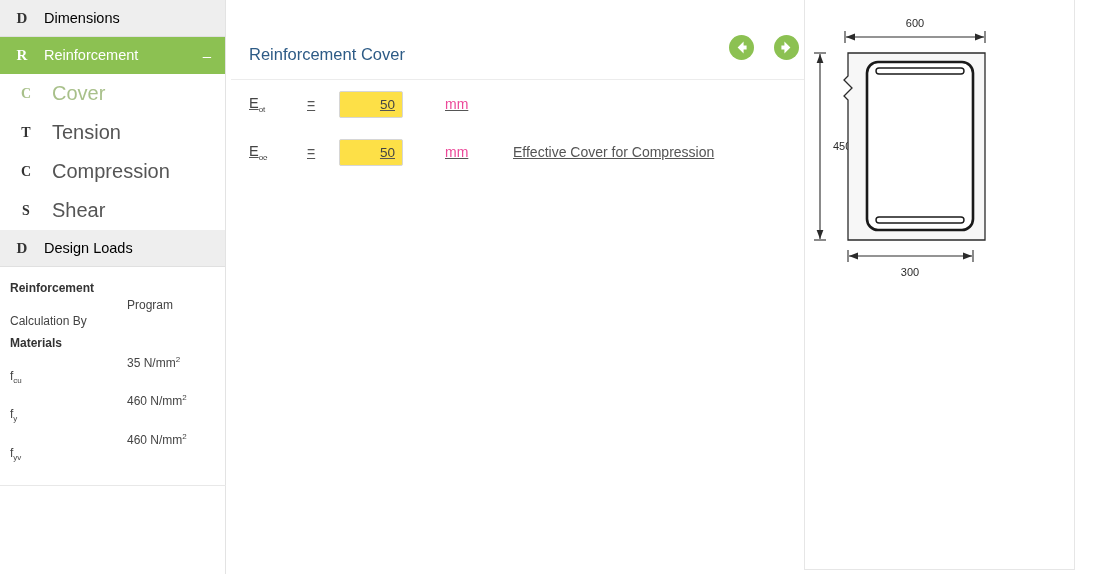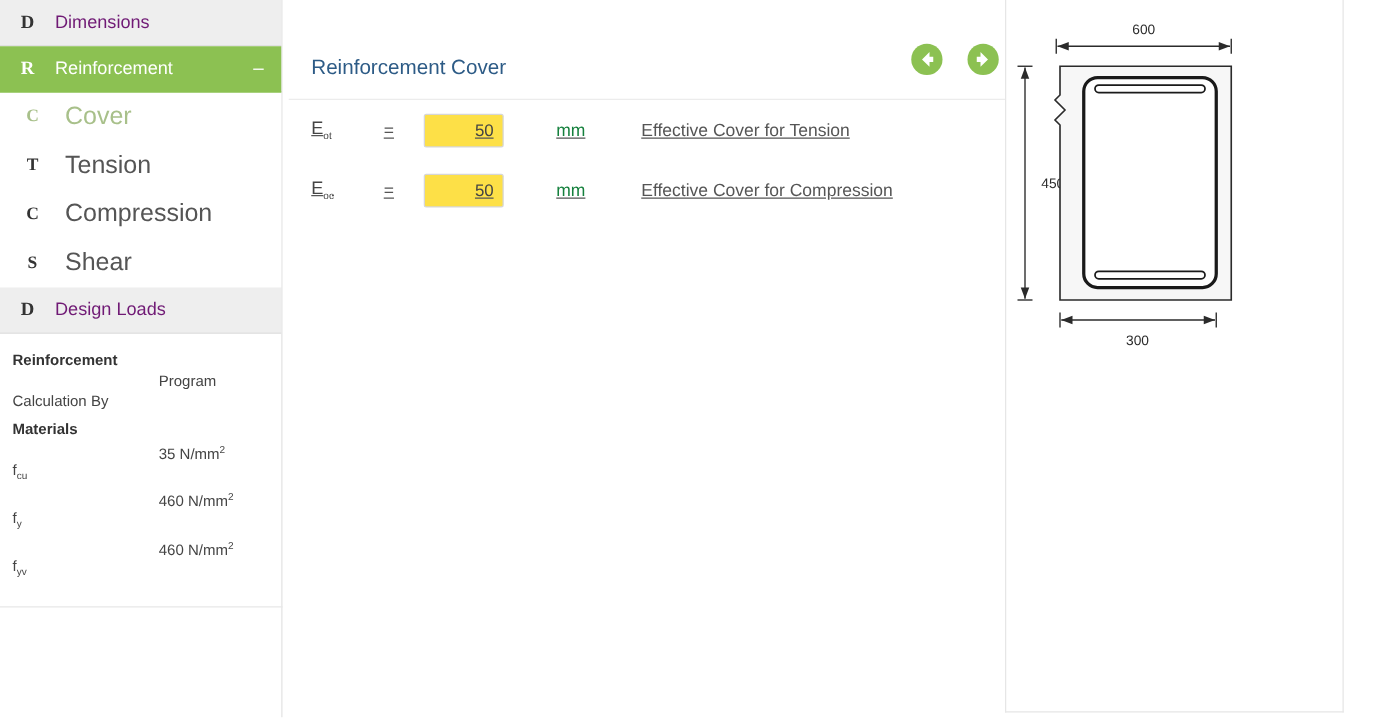--- a/index.html
+++ b/index.html
@@ -42,21 +42,21 @@
     width: 44px;
     text-align: center;
     font-family: "Liberation Serif", serif;
     font-weight: bold;
     font-size: 15px;
     color: #333333;
   }
   .nav-group.active .nav-icon { color: #ffffff; }
   .nav-label {
     font-size: 14.5px;
-    color: #701a75;
+    color: #000000;
   }
   .nav-group.active .nav-label { color: #ffffff; }
   .nav-toggle {
     position: absolute;
     right: 14px;
     top: 50%;
     transform: translateY(-50%);
     color: #ffffff;
     font-size: 15px;
     line-height: 1;
@@ -186,21 +186,21 @@
     color: #444444;
     text-align: right;
     padding: 0 7px;
     box-sizing: border-box;
     outline: none;
   }
   .f-unit {
     width: 68px;
     margin-left: 42px;
     font-size: 14px;
-    color: #15803d;
+    color: #ec4899;
   }
   .f-desc {
     font-size: 14px;
     color: #555555;
   }
 
   
   #diagram {
     position: absolute;
     left: 804px;
@@ -294,21 +294,20 @@
         </svg>
       </div>
     </div>
   </div>
 
   <div class="field-row">
     <span class="f-sym"><span>E</span><sub>ot</sub></span>
     <span class="f-eq">=</span>
     <input class="f-input" type="text" value="50" style="">
     <span class="f-unit">mm</span>
-    <span class="f-desc">Effective Cover for Tension</span>
   </div>
 
   <div class="field-row">
     <span class="f-sym"><span>E</span><sub>oc</sub></span>
     <span class="f-eq">=</span>
     <input class="f-input" type="text" value="50" style="">
     <span class="f-unit">mm</span>
     <span class="f-desc">Effective Cover for Compression</span>
   </div>
 </div>

